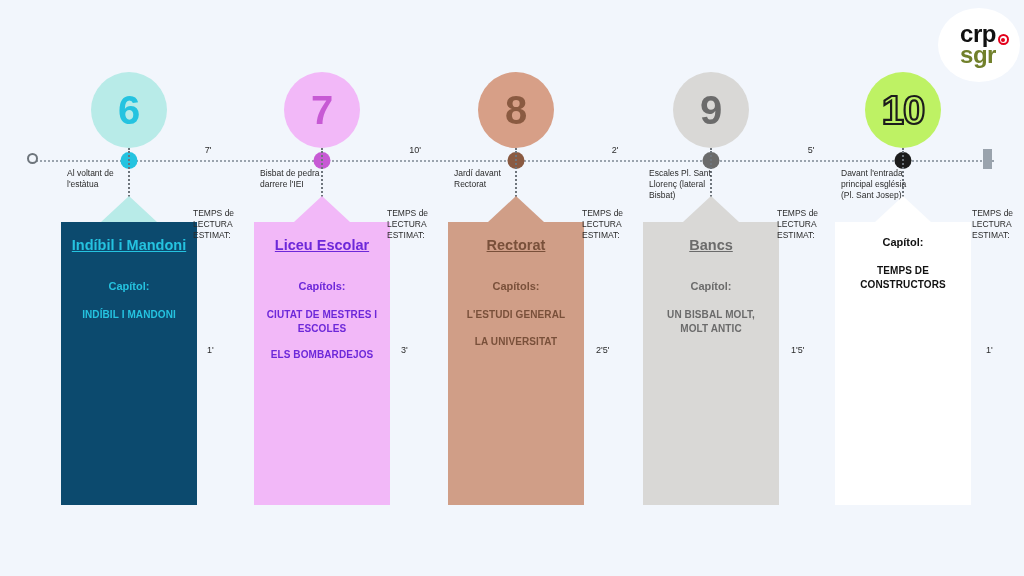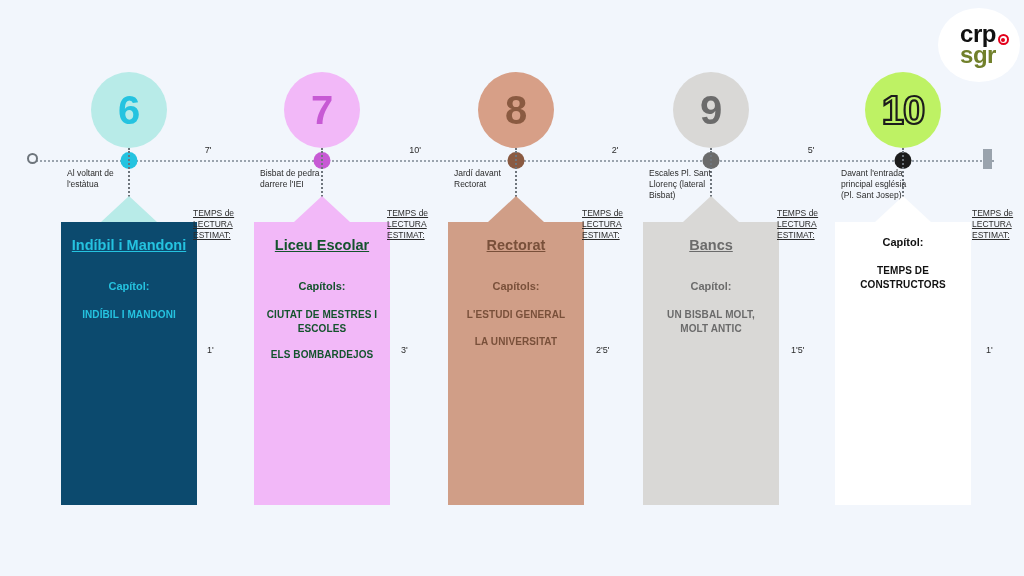--- a/index.html
+++ b/index.html
@@ -209,21 +209,20 @@
   .gap {
     position: absolute;
     top: 208px;
     width: 62px;
     text-align: left;
   }
   .gap .lbl {
     font-size: 8.5px;
     line-height: 1.28;
     color: #2b2b2b;
-    text-decoration: underline;
   }
   .gap .val {
     position: absolute;
     top: 137px;
     left: 14px;
     font-size: 9px;
     color: #2b2b2b;
   }
 </style>
 </head>
@@ -253,21 +252,21 @@
         <div class="cap-label">Capítol:</div>
         <div class="chapter">INDÍBIL I MANDONI</div>
       </div>
     </div>
     <div class="stop" style="left: 227px;">
       <div class="circle" style="background:#f2b8f8;color:#c75ad4;">7</div>
       <div class="dot" style="background:#c75ad4;"></div>
       <div class="stem"></div>
       <div class="place">Bisbat de pedra darrere l'IEI</div>
       <div class="pointer" style="border-bottom-color:#f2b8f8;"></div>
-      <div class="card" style="background:#f2b8f8;color:#14532d;">
+      <div class="card" style="background:#f2b8f8;color:#6d28d9;">
         <div class="title">Liceu Escolar</div>
         <div class="cap-label">Capítols:</div>
         <div class="chapter">CIUTAT DE MESTRES I ESCOLES</div>
         <div class="chapter">ELS BOMBARDEJOS</div>
       </div>
     </div>
     <div class="stop" style="left: 421px;">
       <div class="circle" style="background:#d79f87;color:#8a5a41;">8</div>
       <div class="dot" style="background:#8a5a41;"></div>
       <div class="stem"></div>

